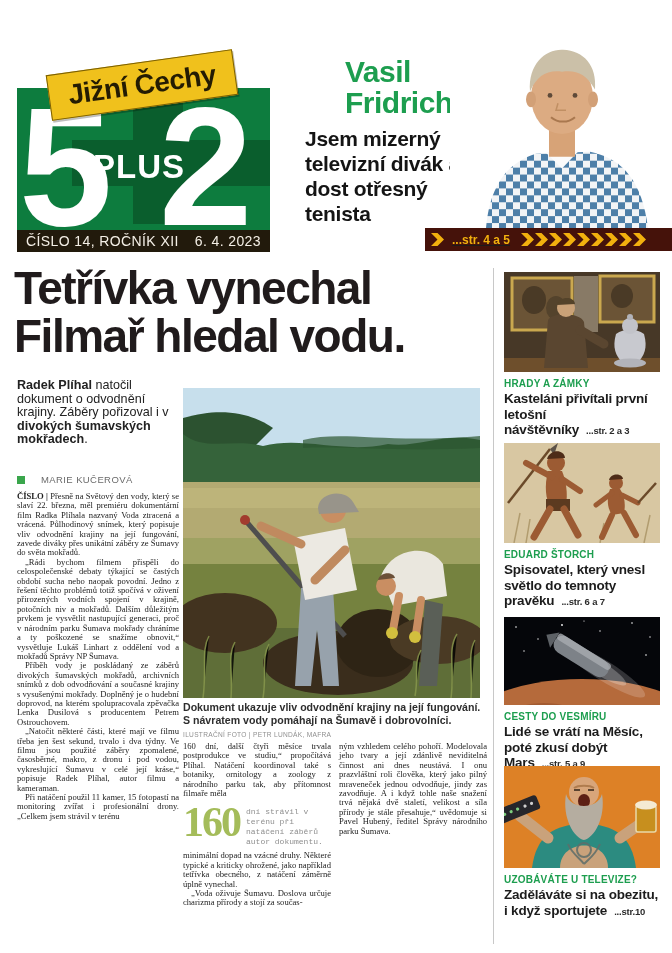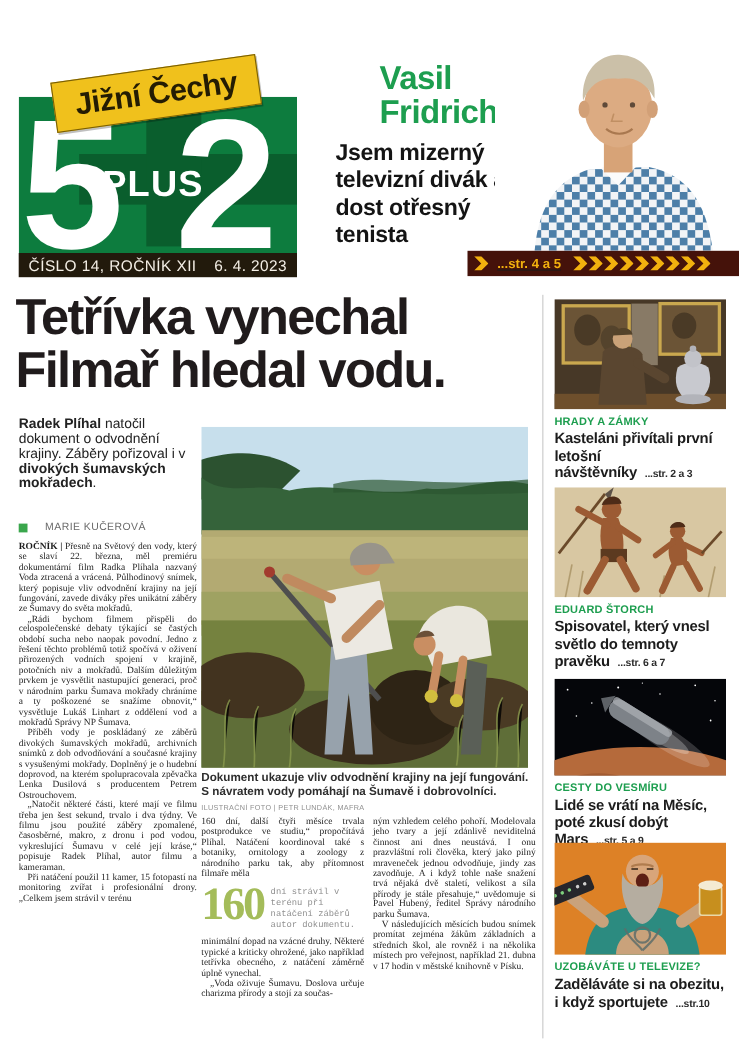--- a/index.html
+++ b/index.html
@@ -139,21 +139,21 @@
   <div class="v-divider"></div>
 
   <div class="lead"><b>Radek Plíhal</b><span> natočil dokument o odvodnění krajiny. Záběry pořizoval i v </span><b>divokých šumavských mokřadech</b><span>.</span></div>
 
   <div class="byline">
     <span class="sq"></span>
     <span>MARIE KUČEROVÁ</span>
   </div>
 
   <div class="bodycol col1">
-    <p><span class="dateline">ROČNÍK |</span><span> Přesně na Světový den vody, který se slaví 22. března, měl premiéru dokumentární film Radka Plíhala nazvaný Voda ztracená a vrácená. Půlhodinový snímek, který popisuje vliv odvodnění krajiny na její fungování, zavede diváky přes unikátní záběry ze Šumavy do světa mokřadů.</span></p>
+    <p><span class="dateline">ČÍSLO |</span><span> Přesně na Světový den vody, který se slaví 22. března, měl premiéru dokumentární film Radka Plíhala nazvaný Voda ztracená a vrácená. Půlhodinový snímek, který popisuje vliv odvodnění krajiny na její fungování, zavede diváky přes unikátní záběry ze Šumavy do světa mokřadů.</span></p>
     <p class="ind">„Rádi bychom filmem přispěli do celospolečenské debaty týkající se častých období sucha nebo naopak povodní. Jedno z řešení těchto problémů totiž spočívá v oživení přirozených vodních spojení v krajině, potočních niv a mokřadů. Dalším důležitým prvkem je vysvětlit nastupující generaci, proč v národním parku Šumava mokřady chráníme a ty poškozené se snažíme obnovit,“ vysvětluje Lukáš Linhart z oddělení vod a mokřadů Správy NP Šumava.</p>
     <p class="ind">Příběh vody je poskládaný ze záběrů divokých šumavských mokřadů, archivních snímků z dob odvodňování a současné krajiny s vysušenými mokřady. Doplněný je o hudební doprovod, na kterém spolupracovala zpěvačka Lenka Dusilová s producentem Petrem Ostrouchovem.</p>
     <p class="ind">„Natočit některé části, které mají ve filmu třeba jen šest sekund, trvalo i dva týdny. Ve filmu jsou použité záběry zpomalené, časosběrné, makro, z dronu i pod vodou, vykreslující Šumavu v celé její kráse,“ popisuje Radek Plíhal, autor filmu a kameraman.</p>
     <p class="ind">Při natáčení použil 11 kamer, 15 fotopastí na monitoring zvířat i profesionální drony. „Celkem jsem strávil v terénu</p>
   </div>
 
   <svg class="main-photo" viewBox="0 0 297 310" preserveAspectRatio="none" aria-hidden="true">
     <rect width="297" height="310" fill="#c7dfec"></rect>
     <path d="M0,30 C40,18 70,26 90,40 L60,70 L0,66 Z" fill="#2c5230"></path>
     <path d="M0,46 L0,98 L297,98 L297,52 C260,44 236,60 205,56 C160,66 120,48 80,58 C50,50 22,64 0,46 Z" fill="#35633a"></path>
@@ -203,21 +203,20 @@
     <div class="callout">
       <span class="num">160</span>
       <span class="ctext">dní strávil v terénu při natáčení záběrů autor dokumentu.</span>
     </div>
     <p>minimální dopad na vzácné druhy. Některé typické a kriticky ohrožené, jako například tetřívka obecného, z natáčení záměrně úplně vynechal.</p>
     <p class="ind">„Voda oživuje Šumavu. Doslova určuje charizma přírody a stojí za součas-</p>
   </div>
 
   <div class="bodycol col3">
     <p>ným vzhledem celého pohoří. Modelovala jeho tvary a její zdánlivě neviditelná činnost ani dnes neustává. I onu prazvláštní roli člověka, který jako pilný mraveneček jednou odvodňuje, jindy zas zavodňuje. A i když tohle naše snažení trvá nějaká dvě staletí, velikost a síla přírody je stále přesahuje,“ uvědomuje si Pavel Hubený, ředitel Správy národního parku Šumava.</p>
-    <p class="ind">V následujících měsících budou snímek promítat zejména žákům základních a středních škol, ale rovněž i na několika místech pro veřejnost, například 21. dubna v 17 hodin v městské knihovně v Písku.</p>
   </div>
 
   <div class="story" style="top:272px">
     <svg class="simg" viewBox="0 0 156 100" aria-hidden="true">
       <rect width="156" height="100" fill="#473827"></rect>
       <rect x="70" y="4" width="24" height="56" fill="#d8cdb4" opacity="0.45"></rect>
       <rect x="8" y="6" width="60" height="52" fill="#6b5436" stroke="#caa84f" stroke-width="3"></rect>
       <ellipse cx="30" cy="28" rx="12" ry="14" fill="#4a3a26"></ellipse>
         <ellipse cx="52" cy="36" rx="10" ry="12" fill="#54432c"></ellipse>
       <rect x="96" y="4" width="54" height="46" fill="#6b5436" stroke="#caa84f" stroke-width="3"></rect>

